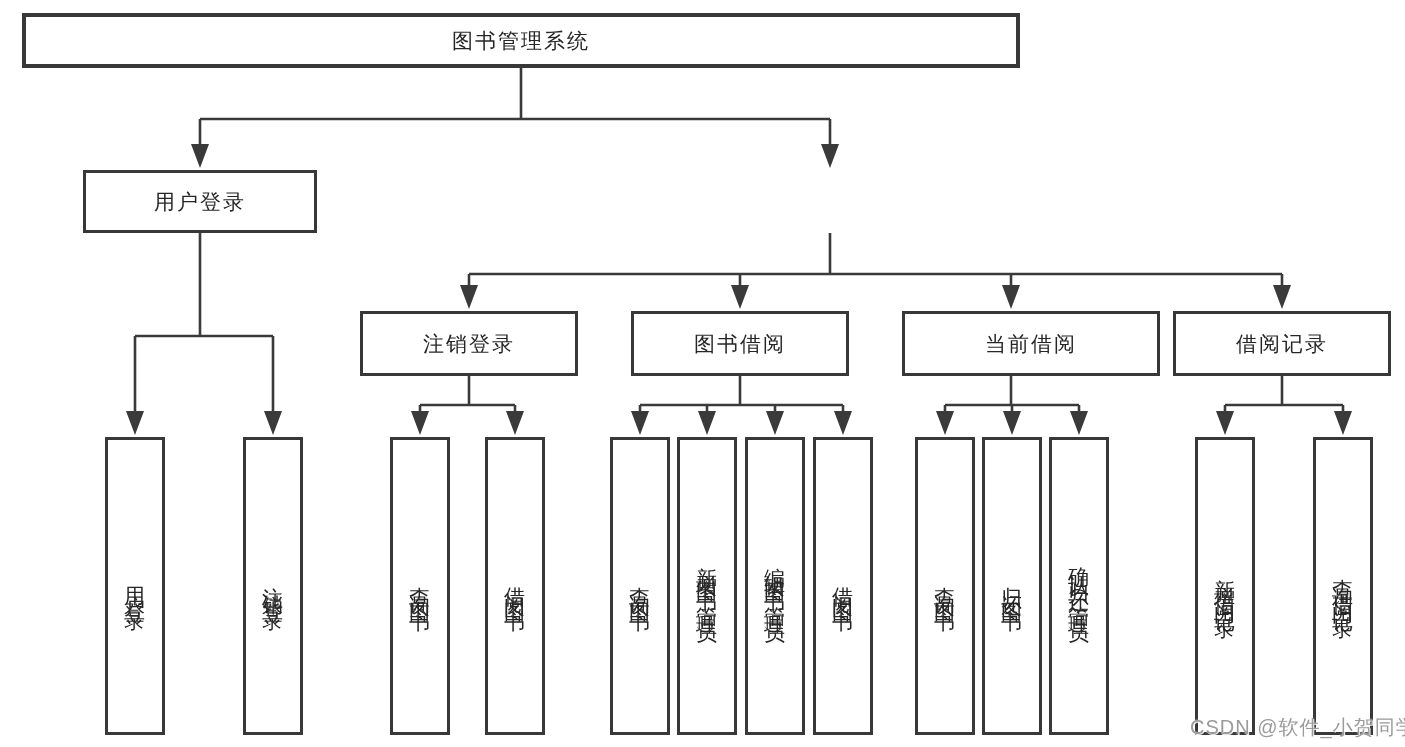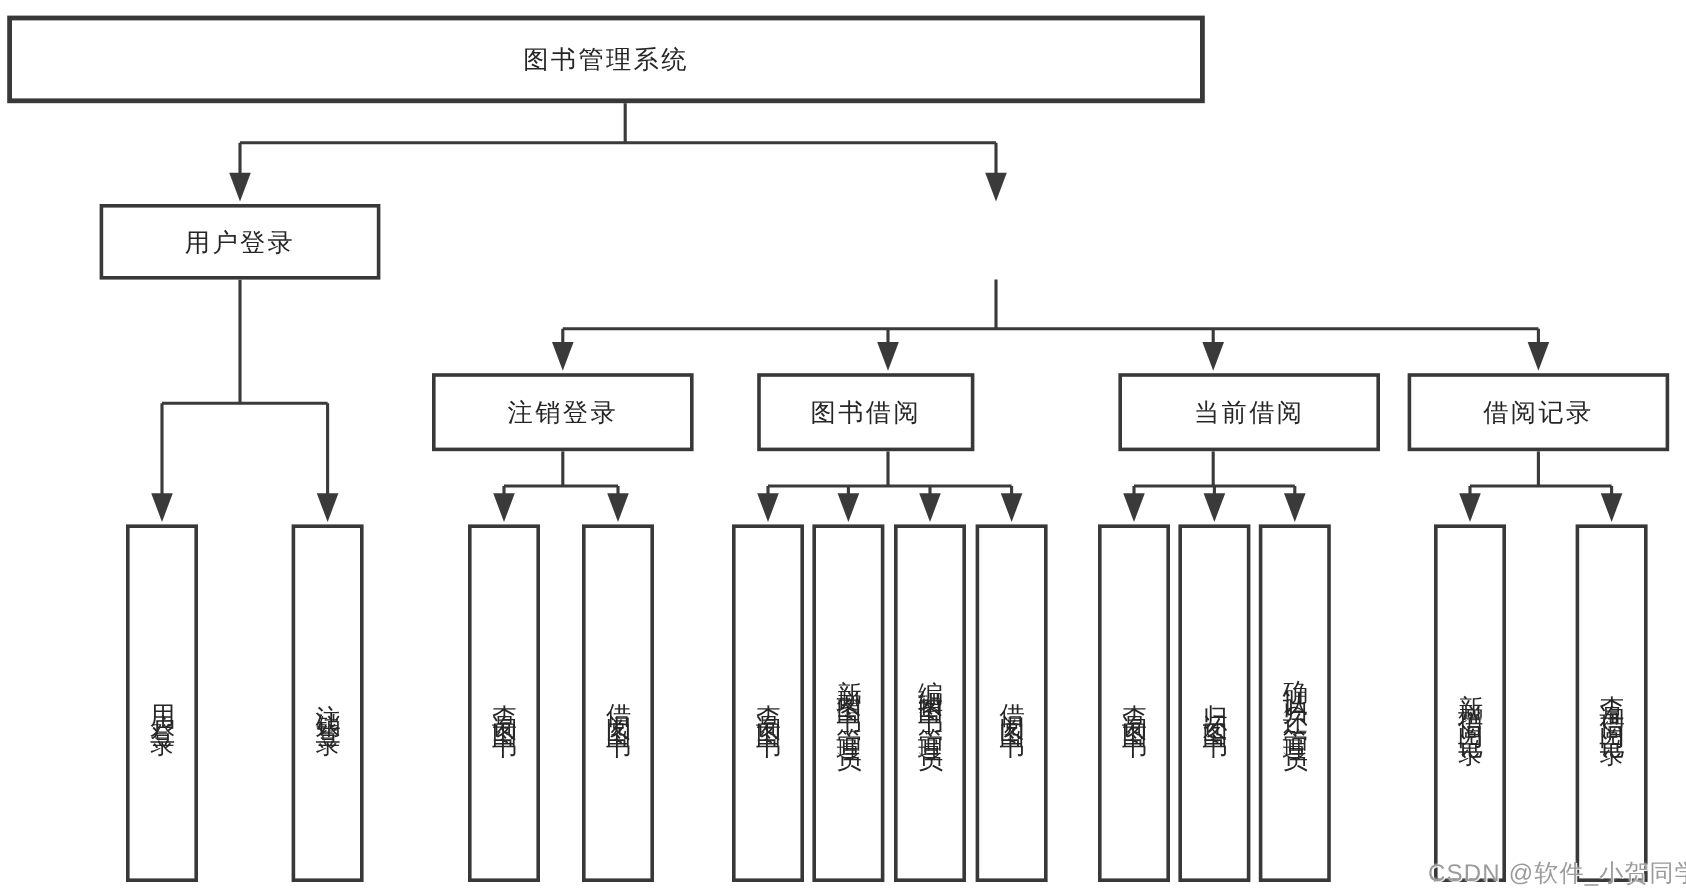--- a/index.html
+++ b/index.html
@@ -63,35 +63,35 @@
       <polygon points="766,411 784,411 775,435"></polygon>
       <polygon points="834,411 852,411 843,435"></polygon>
       <polygon points="936,411 954,411 945,435"></polygon>
       <polygon points="1003,411 1021,411 1012,435"></polygon>
       <polygon points="1070,411 1088,411 1079,435"></polygon>
       <polygon points="1216,411 1234,411 1225,435"></polygon>
       <polygon points="1334,411 1352,411 1343,435"></polygon>
     </g>
   </svg>
 
-  <div class="box root" style="left:6px;top:13px;width:998px;height:73px">
+  <div class="box root" style="left:22px;top:13px;width:998px;height:55px">
     <span class="lbl">图书管理系统</span>
   </div>
 
   <div class="box" style="left:83px;top:170px;width:234px;height:63px">
     <span class="lbl">用户登录</span>
   </div>
 
   <div class="box" style="left:360px;top:311px;width:218px;height:65px">
     <span class="lbl">注销登录</span>
   </div>
-  <div class="box" style="left:631px;top:311px;width:181px;height:65px">
+  <div class="box" style="left:631px;top:311px;width:218px;height:65px">
     <span class="lbl">图书借阅</span>
   </div>
-  <div class="box" style="left:932px;top:311px;width:218px;height:65px">
+  <div class="box" style="left:902px;top:311px;width:258px;height:65px">
     <span class="lbl">当前借阅</span>
   </div>
   <div class="box" style="left:1173px;top:311px;width:218px;height:65px">
     <span class="lbl">借阅记录</span>
   </div>
 
   <div class="box leaf" style="left:105px;top:437px;width:60px;height:298px">
     <span class="lbl">用户登录</span>
   </div>
   <div class="box leaf" style="left:243px;top:437px;width:60px;height:298px">

